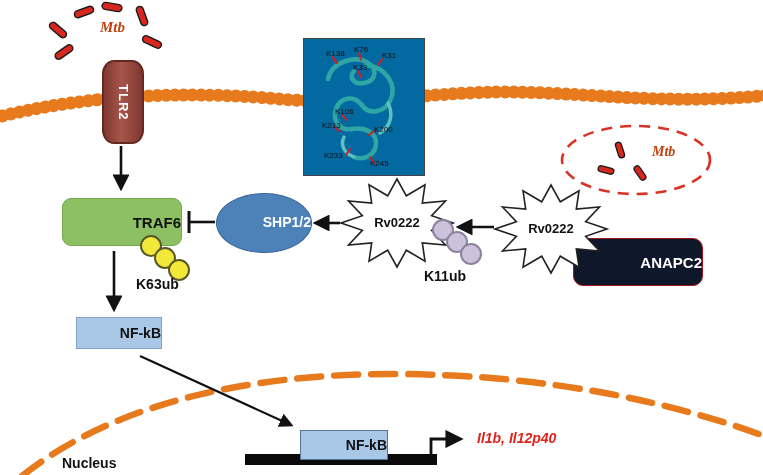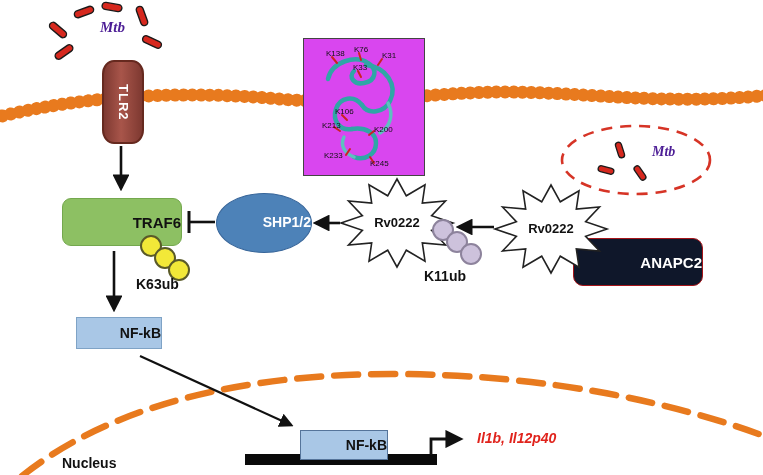--- a/index.html
+++ b/index.html
@@ -42,29 +42,29 @@
     border-radius:10px;color:#fff;font-size:15px;border:1px solid #a51419;
   }
   .circle{
     position:absolute;width:22px;height:22px;border-radius:50%;box-sizing:border-box;
   }
   .c-yellow{background:#f2e838;border:2px solid #5a5a28;}
   .c-purple{background:#cdc2dc;border:2px solid #8d839c;}
   .dna{position:absolute;left:245px;top:454px;width:192px;height:11px;background:#0a0a0a;}
   .inset{
     position:absolute;left:303px;top:38px;width:122px;height:138px;
-    background:#d946ef;border:1px solid #444;box-sizing:border-box;
+    background:#0369a1;border:1px solid #444;box-sizing:border-box;
   }
   .res{
     position:absolute;font-size:8px;color:#111;font-family:"Liberation Sans",sans-serif;
     white-space:nowrap;
   }
   .mtb-label{
     position:absolute;font-family:"Liberation Serif",serif;font-style:italic;
-    font-weight:bold;color:#4c1d95;
+    font-weight:bold;color:#c2410c;
   }
   .genes{
     position:absolute;left:477px;top:430px;font-style:italic;font-weight:bold;
     font-size:14px;color:#e0231c;white-space:nowrap;
   }
   .starlabel{position:absolute;width:62px;text-align:center;font-weight:bold;font-size:13px;color:#111;}
 </style>
 </head>
 <body>
 

